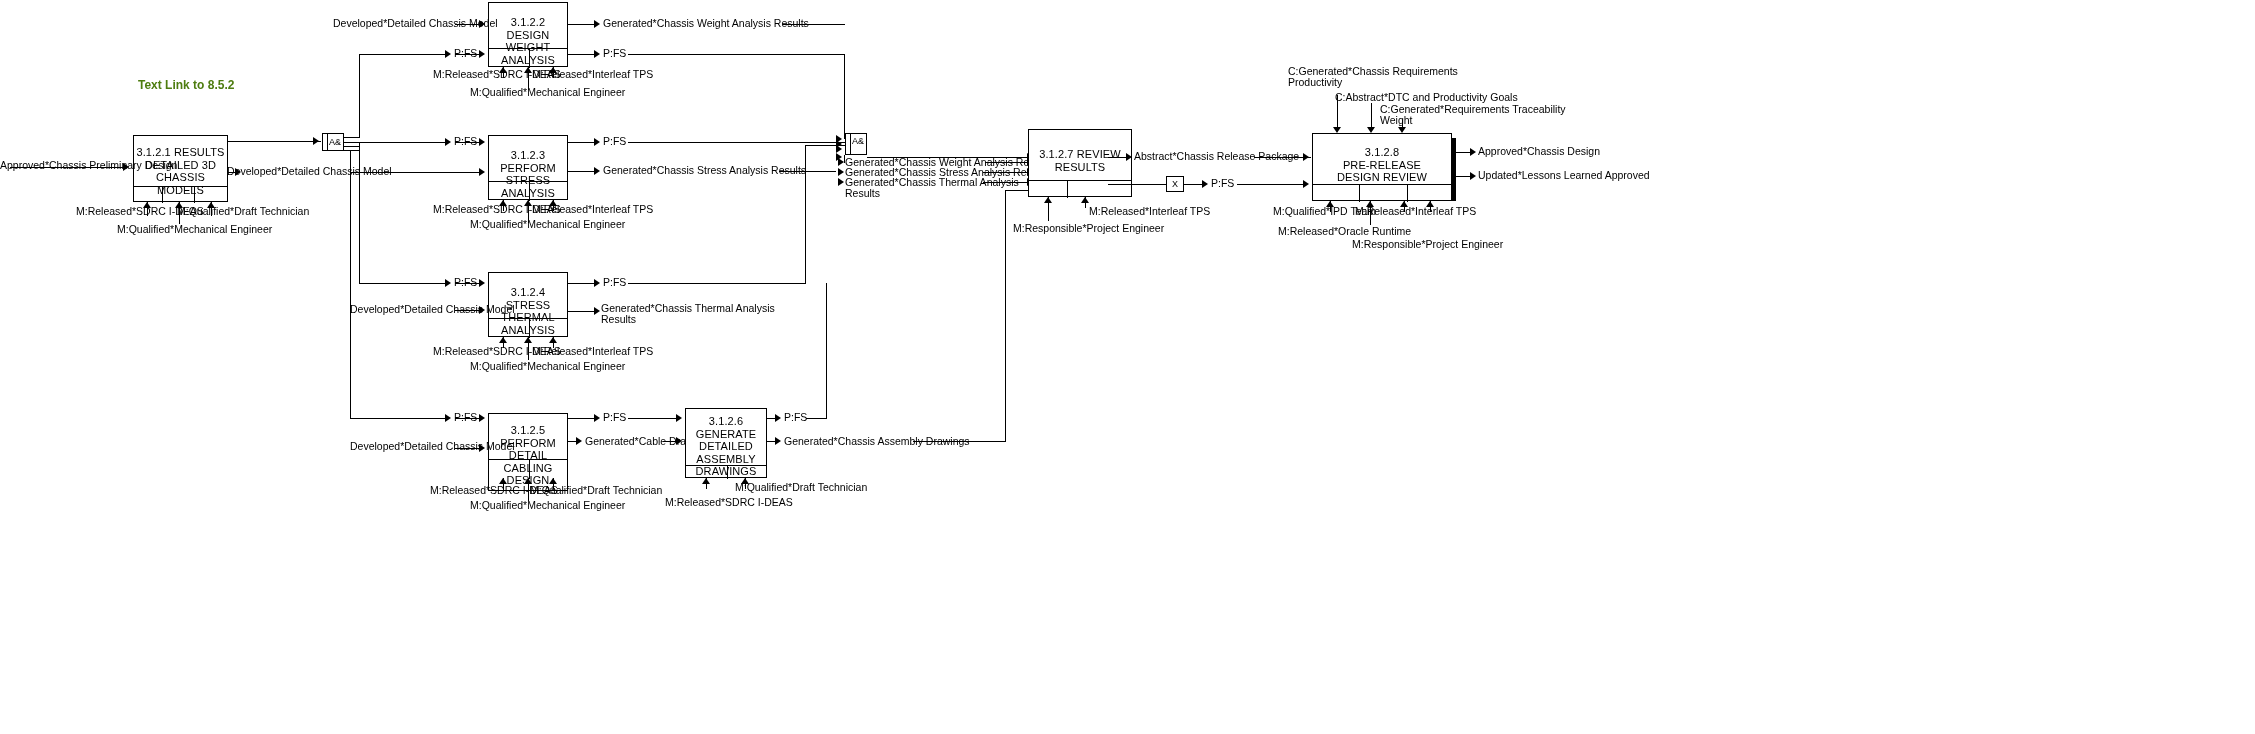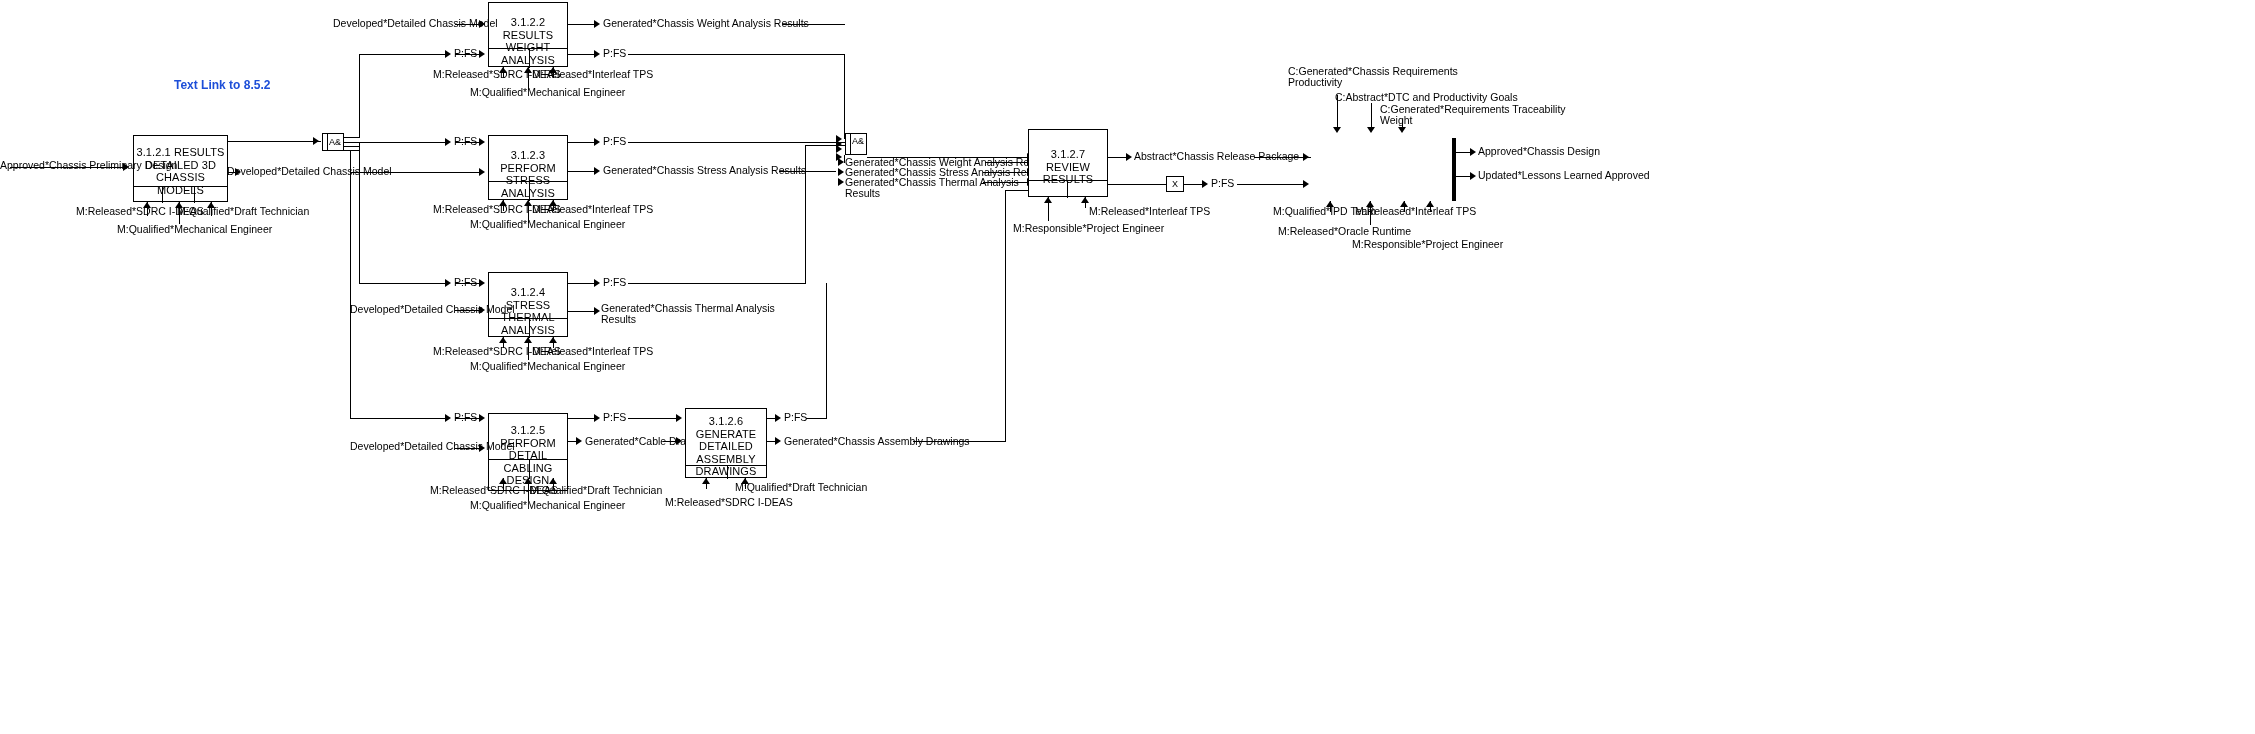--- a/index.html
+++ b/index.html
@@ -18,21 +18,21 @@
   .jbox .jdiv{position:absolute;border-left:1px solid #000;top:0;bottom:0;}
   .h{position:absolute;background:#000;height:1px;}
   .v{position:absolute;background:#000;width:1px;}
   .lbl{position:absolute;font-size:10.5px;line-height:11.5px;white-space:pre;color:#000;}
   .ar-r{position:absolute;width:0;height:0;border-left:6px solid #000;
         border-top:4px solid transparent;border-bottom:4px solid transparent;}
   .ar-u{position:absolute;width:0;height:0;border-bottom:6px solid #000;
         border-left:4px solid transparent;border-right:4px solid transparent;}
   .ar-d{position:absolute;width:0;height:0;border-top:6px solid #000;
         border-left:4px solid transparent;border-right:4px solid transparent;}
-  .textlink{position:absolute;color:#1d4ed8;font-weight:bold;font-size:12px;margin-left:36px;}
+  .textlink{position:absolute;color:#4d7c0f;font-weight:bold;font-size:12px;}
 </style>
 </head>
 <body>
 
 <div id="canvas">
 
   <div class="textlink" style="left:138px;top:78px;">Text Link to 8.5.2</div>
 
   <div class="box" style="left:133px;top:135px;width:95px;height:67px;">
     <div class="title" style="top:10px;">
@@ -75,21 +75,21 @@
   <div class="h" style="left:344px;top:146px;width:16px;"></div>
   <div class="h" style="left:344px;top:150px;width:16px;"></div>
   <div class="v" style="left:359px;top:54px;height:84px;"></div>
   <div class="v" style="left:359px;top:142px;height:4px;"></div>
   <div class="v" style="left:359px;top:146px;height:137px;"></div>
   <div class="v" style="left:350px;top:150px;height:268px;"></div>
   <div class="h" style="left:344px;top:150px;width:7px;"></div>
 
   <div class="box" style="left:488px;top:2px;width:80px;height:65px;">
     <div class="title" style="top:13px;">
-      <div>3.1.2.2  RESULTS</div>
+      <div>3.1.2.2  DESIGN</div>
       <div>WEIGHT ANALYSIS</div>
     </div>
     <div class="seg" style="top:45px;"></div>
     <div class="vdiv" style="left:40px;top:45px;height:20px;"></div>
   </div>
 
   <div class="h" style="left:455px;top:24px;width:24px;"></div>
   <div class="ar-r" style="left:479px;top:20px;"></div>
   <div class="lbl" style="left:333px;top:18px;">Developed*Detailed Chassis Model</div>
 
@@ -287,21 +287,21 @@
   <div class="lbl" style="left:845px;top:167px;">Generated*Chassis Stress Analysis Results</div>
   <div class="h" style="left:983px;top:172px;width:44px;"></div>
   <div class="ar-r" style="left:1027px;top:168px;"></div>
 
   <div class="ar-r" style="left:838px;top:178px;"></div>
   <div class="lbl" style="left:845px;top:177px;">Generated*Chassis Thermal Analysis</div>
   <div class="lbl" style="left:845px;top:188px;">Results</div>
   <div class="h" style="left:983px;top:182px;width:44px;"></div>
   <div class="ar-r" style="left:1027px;top:178px;"></div>
 
-  <div class="box" style="left:1028px;top:129px;width:80px;height:68px;">
+  <div class="box" style="left:1028px;top:129px;width:104px;height:68px;">
     <div class="title" style="top:18px;">
       <div>3.1.2.7  REVIEW</div>
       <div>RESULTS</div>
     </div>
     <div class="seg" style="top:50px;"></div>
     <div class="vdiv" style="left:38px;top:50px;height:18px;"></div>
   </div>
 
   <div class="v" style="left:1048px;top:197px;height:24px;"></div>
   <div class="ar-u" style="left:1044px;top:197px;"></div>
@@ -320,20 +320,30 @@
   <div class="jbox" style="left:1166px;top:176px;width:18px;height:16px;">
     <div class="jlabel" style="left:5px;top:2px;">X</div>
   </div>
   <div class="h" style="left:1184px;top:184px;width:18px;"></div>
   <div class="ar-r" style="left:1202px;top:180px;"></div>
   <div class="lbl" style="left:1211px;top:178px;">P:FS</div>
   <div class="h" style="left:1237px;top:184px;width:66px;"></div>
   <div class="ar-r" style="left:1303px;top:180px;"></div>
 
   <div class="shadow" style="left:1452px;top:138px;width:4px;height:63px;"></div>
+  <div class="box" style="left:1312px;top:133px;width:140px;height:68px;">
+    <div class="title" style="top:12px;">
+      <div>3.1.2.8</div>
+      <div>PRE-RELEASE</div>
+      <div>DESIGN REVIEW</div>
+    </div>
+    <div class="seg" style="top:50px;"></div>
+    <div class="vdiv" style="left:46px;top:50px;height:18px;"></div>
+    <div class="vdiv" style="left:94px;top:50px;height:18px;"></div>
+  </div>
 
   <div class="v" style="left:1337px;top:95px;height:32px;"></div>
   <div class="ar-d" style="left:1333px;top:127px;"></div>
   <div class="lbl" style="left:1288px;top:66px;">C:Generated*Chassis Requirements</div>
   <div class="lbl" style="left:1288px;top:77px;">Productivity</div>
 
   <div class="v" style="left:1371px;top:103px;height:24px;"></div>
   <div class="ar-d" style="left:1367px;top:127px;"></div>
   <div class="lbl" style="left:1335px;top:92px;">C:Abstract*DTC and Productivity Goals</div>
 

